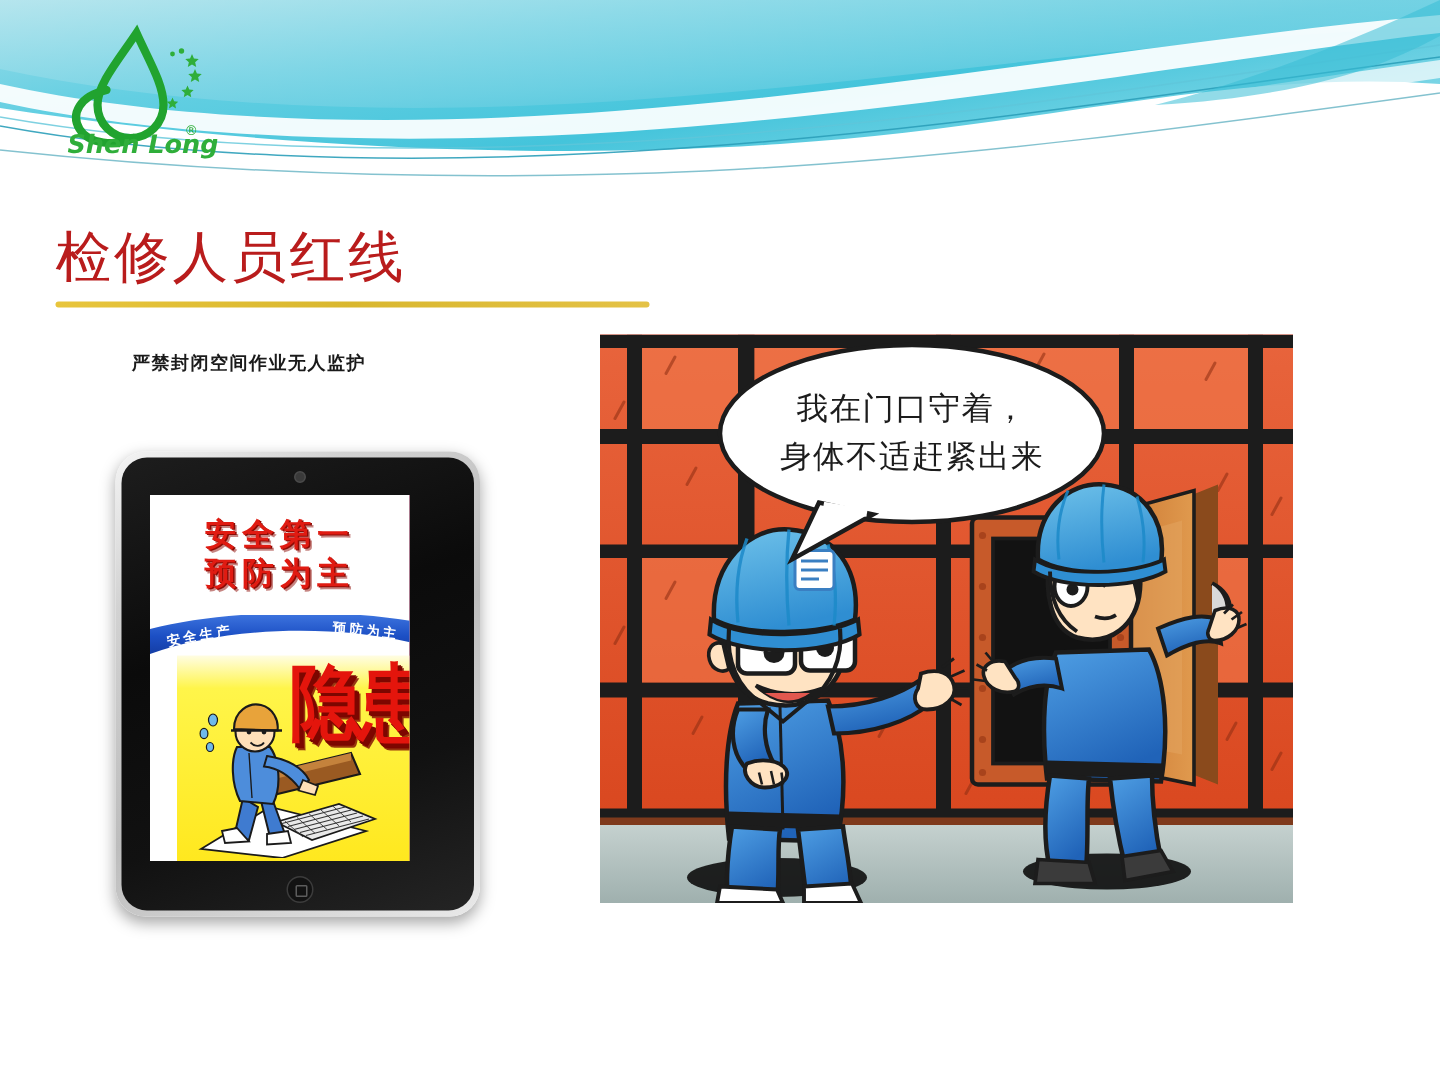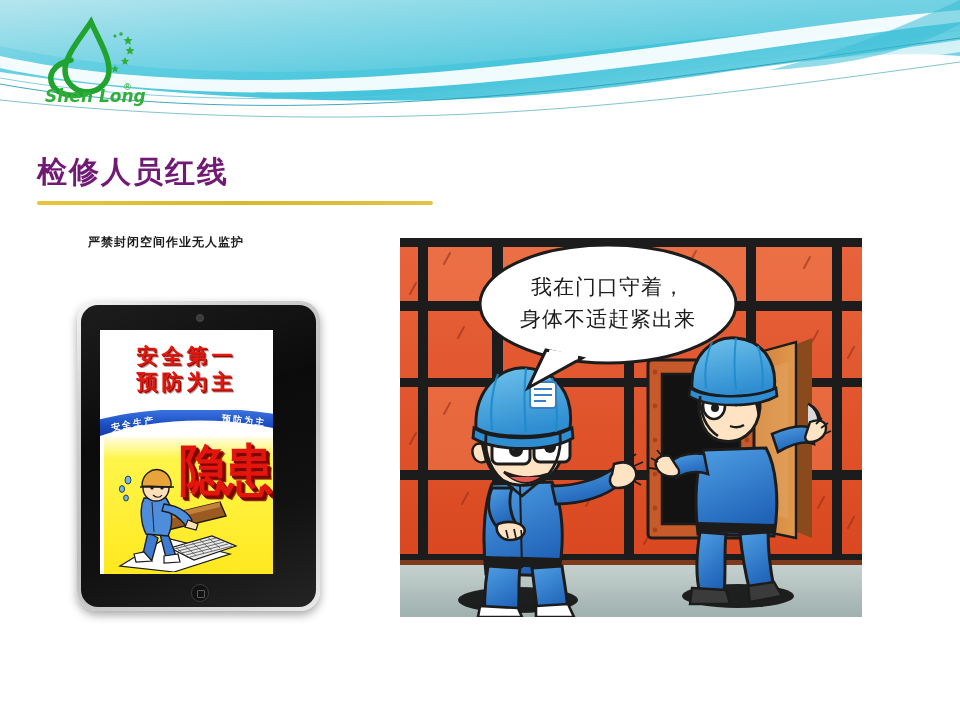--- a/index.html
+++ b/index.html
@@ -11,23 +11,23 @@
 
   
   .hdr{position:absolute;left:0;top:0;width:960px;height:118px;overflow:hidden;}
   .hdr svg{display:block;}
 
   
   .logo{position:absolute;left:4px;top:14px;width:108px;height:96px;margin-left:33px;}
   .logo svg{display:block;}
 
   
-  .title{position:absolute;left:37px;top:152px;font-size:30px;color:#701a75;
+  .title{position:absolute;left:37px;top:152px;font-size:37px;color:#b91c1c;
          letter-spacing:2px;line-height:40px;white-space:nowrap;
-         font-family:"DejaVu Sans","Liberation Sans",sans-serif;font-weight:700;}
+         font-family:"DejaVu Sans","Liberation Sans",sans-serif;font-weight:400;}
   .title-rule{position:absolute;left:37px;top:201px;width:396px;height:4px;
         background:linear-gradient(90deg,#e8c53c 0%,#d9b72e 50%,#e4c246 100%);
         border-radius:2px;}
 
   
   .caption{position:absolute;left:88px;top:234px;font-size:12px;font-weight:bold;
            color:#1a1a1a;letter-spacing:1px;white-space:nowrap;
            font-family:"DejaVu Sans","Liberation Sans",sans-serif;}
 
   
@@ -48,32 +48,32 @@
 
   
   .poster{position:absolute;inset:0;background:#ffffff;}
   .poster-top{position:absolute;left:0;top:0;width:100%;height:44%;background:#fff;}
   .slogan{position:absolute;left:0;top:13px;width:100%;text-align:center;
      font-family:"DejaVu Sans","Liberation Sans",sans-serif;font-weight:bold;
      font-size:21px;line-height:26px;color:#e01b12;letter-spacing:4px;
      text-shadow:1px 1px 0 #8d0b05,2px 2px 0 rgba(141,11,5,.5);}
   .ribbon{position:absolute;left:-6%;top:80px;width:112%;height:26px;}
   .ribbon svg{display:block;}
-  .poster-bot{position:absolute;left:4px;top:107px;width:100%;bottom:0;
+  .poster-bot{position:absolute;left:18px;top:107px;width:100%;bottom:0;
       background:linear-gradient(180deg,#fffde3 0%,#fff54a 16%,#ffe81f 100%);text-decoration:underline;}
   .hazard{position:absolute;right:6px;top:8px;font-size:48px;line-height:48px;
       font-family:"DejaVu Sans","Liberation Sans",sans-serif;font-weight:bold;
       color:#e4150c;letter-spacing:-2px;
       text-shadow:2px 2px 0 #7d0600,3px 3px 0 #7d0600,4px 4px 0 rgba(125,6,0,.8);
       transform:scaleY(1.15);}
   .worker{position:absolute;left:4px;bottom:2px;width:130px;height:110px;}
   .worker svg{display:block;}
 
   
-  .cartoon{position:absolute;left:400px;top:238px;width:462px;height:379px;
+  .cartoon{position:absolute;left:400px;top:223px;width:462px;height:379px;
            overflow:hidden;background:#e2604a;}
   .cartoon svg{display:block;}
 </style>
 </head>
 <body>
 
 <div id="slide">
 
   <div class="hdr">
     <svg width="960" height="118" viewBox="0 0 960 118" xmlns="http://www.w3.org/2000/svg">

